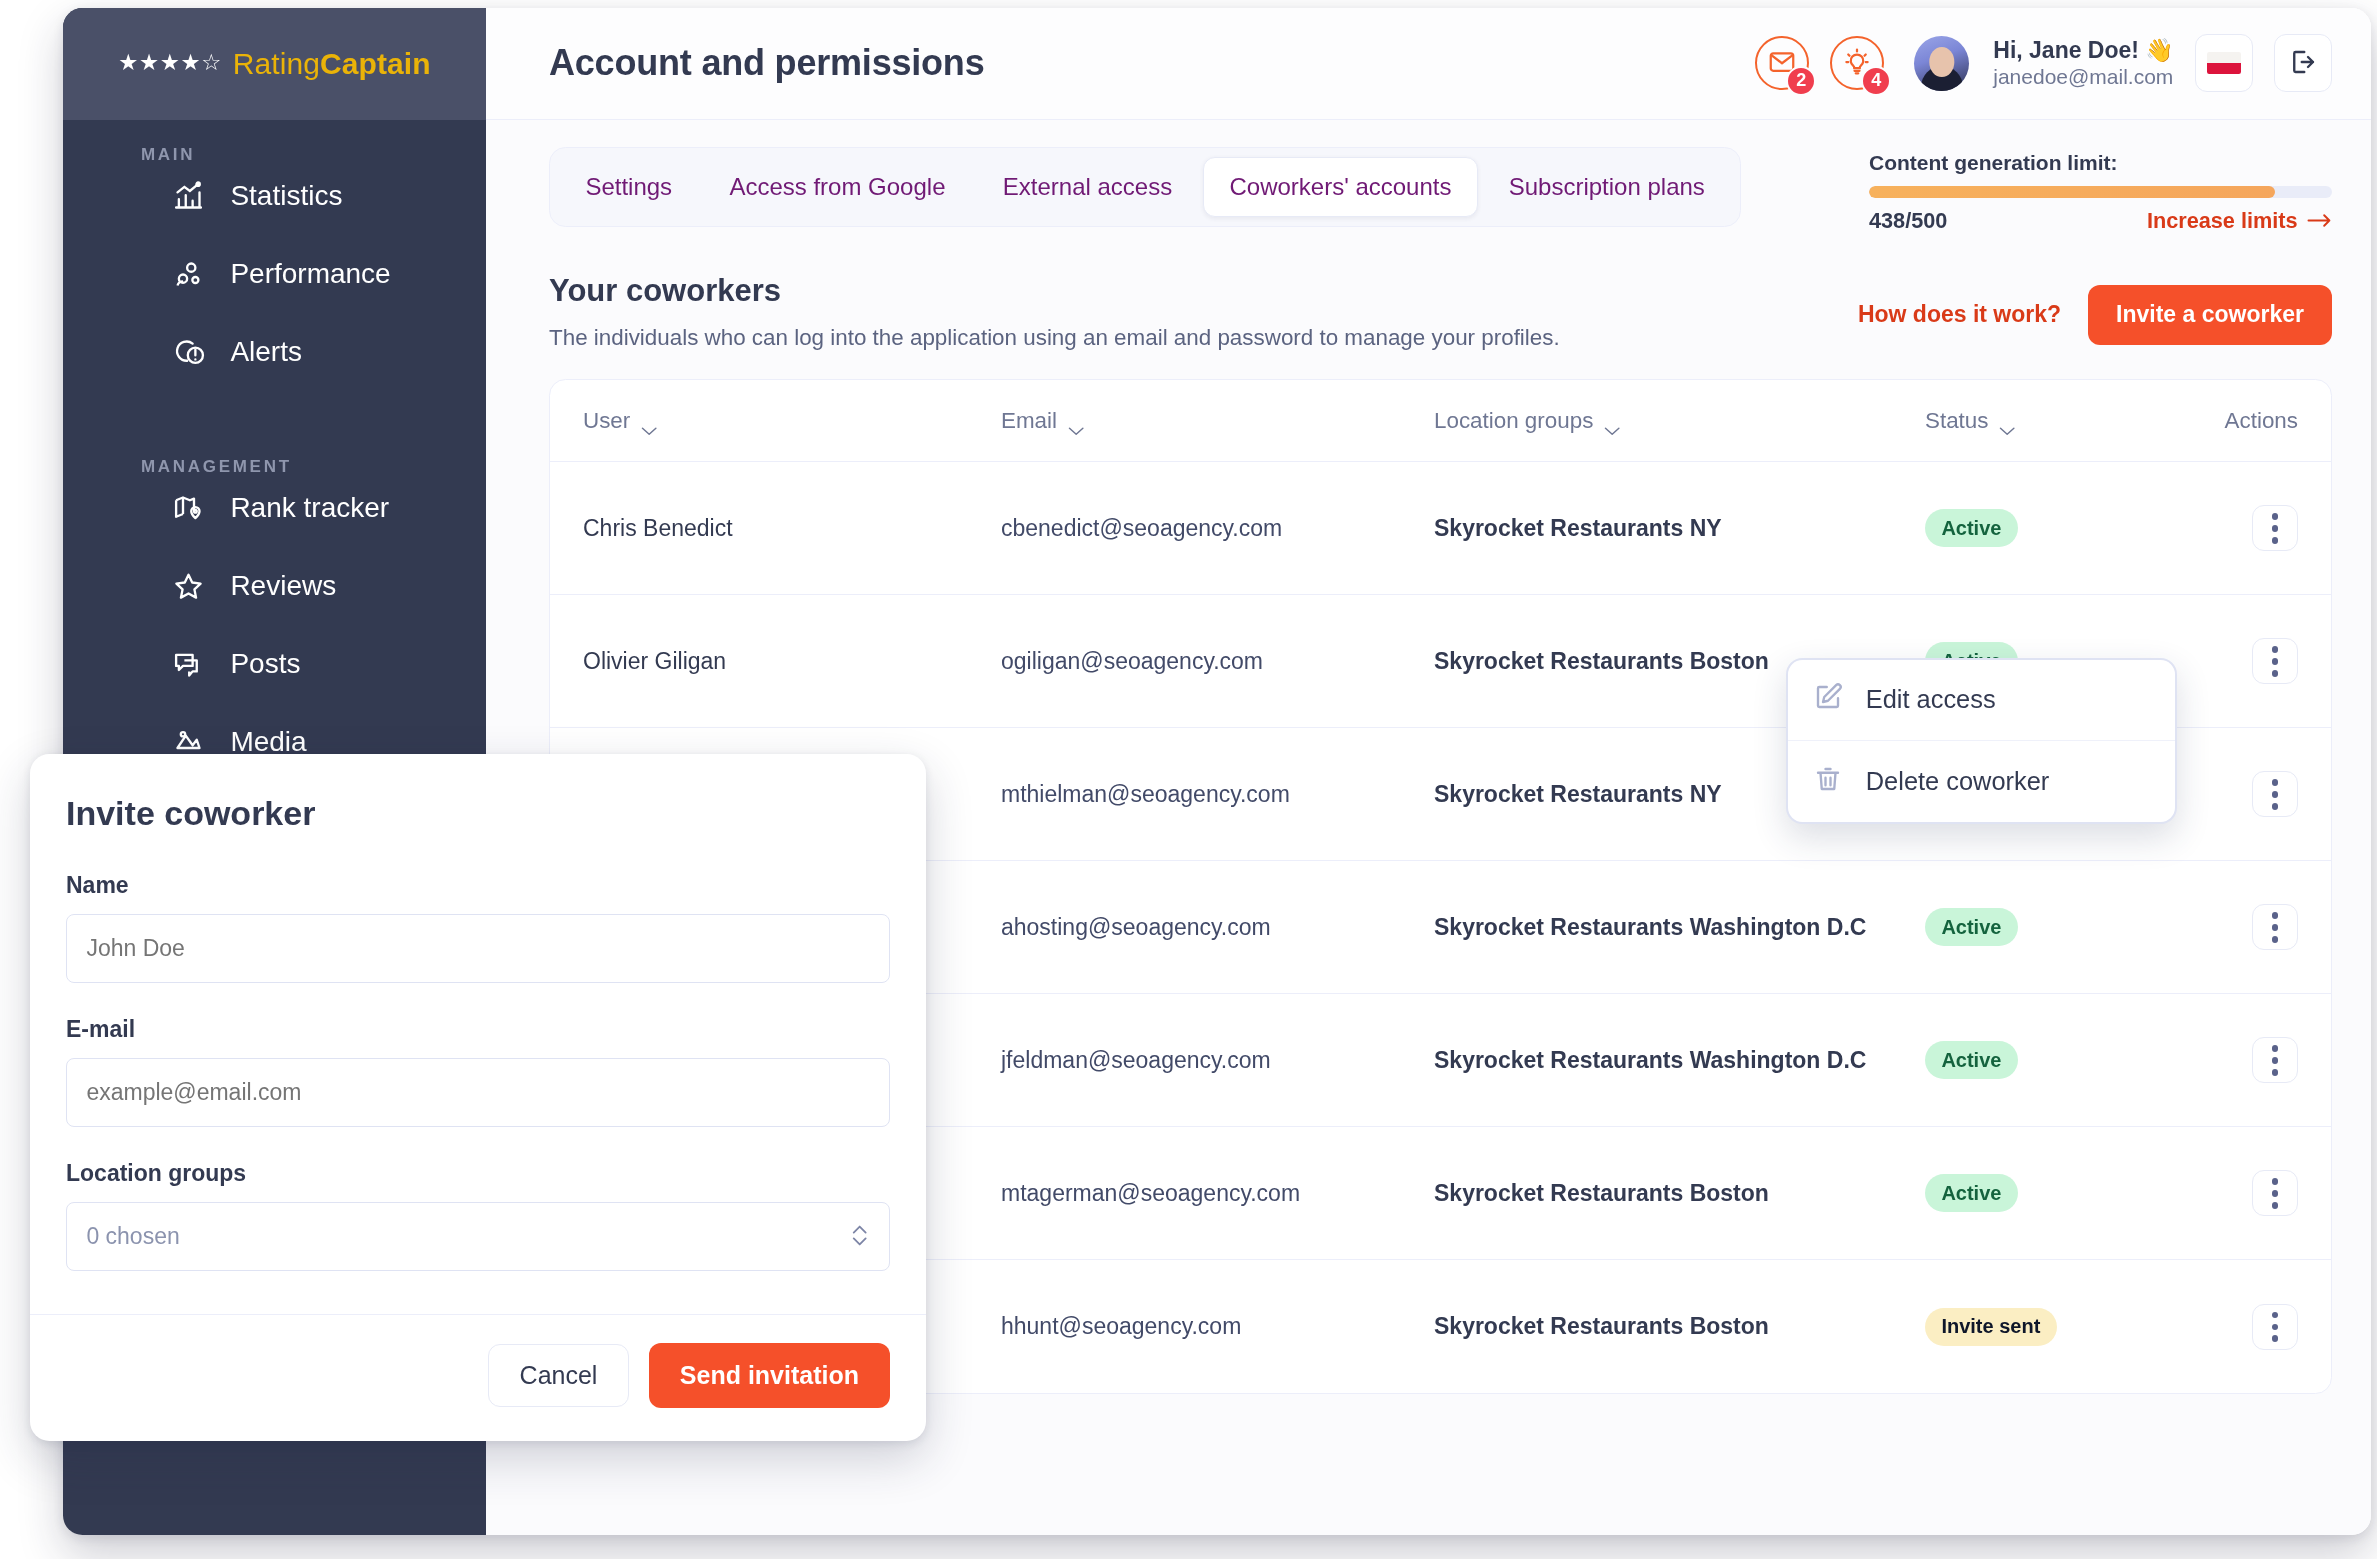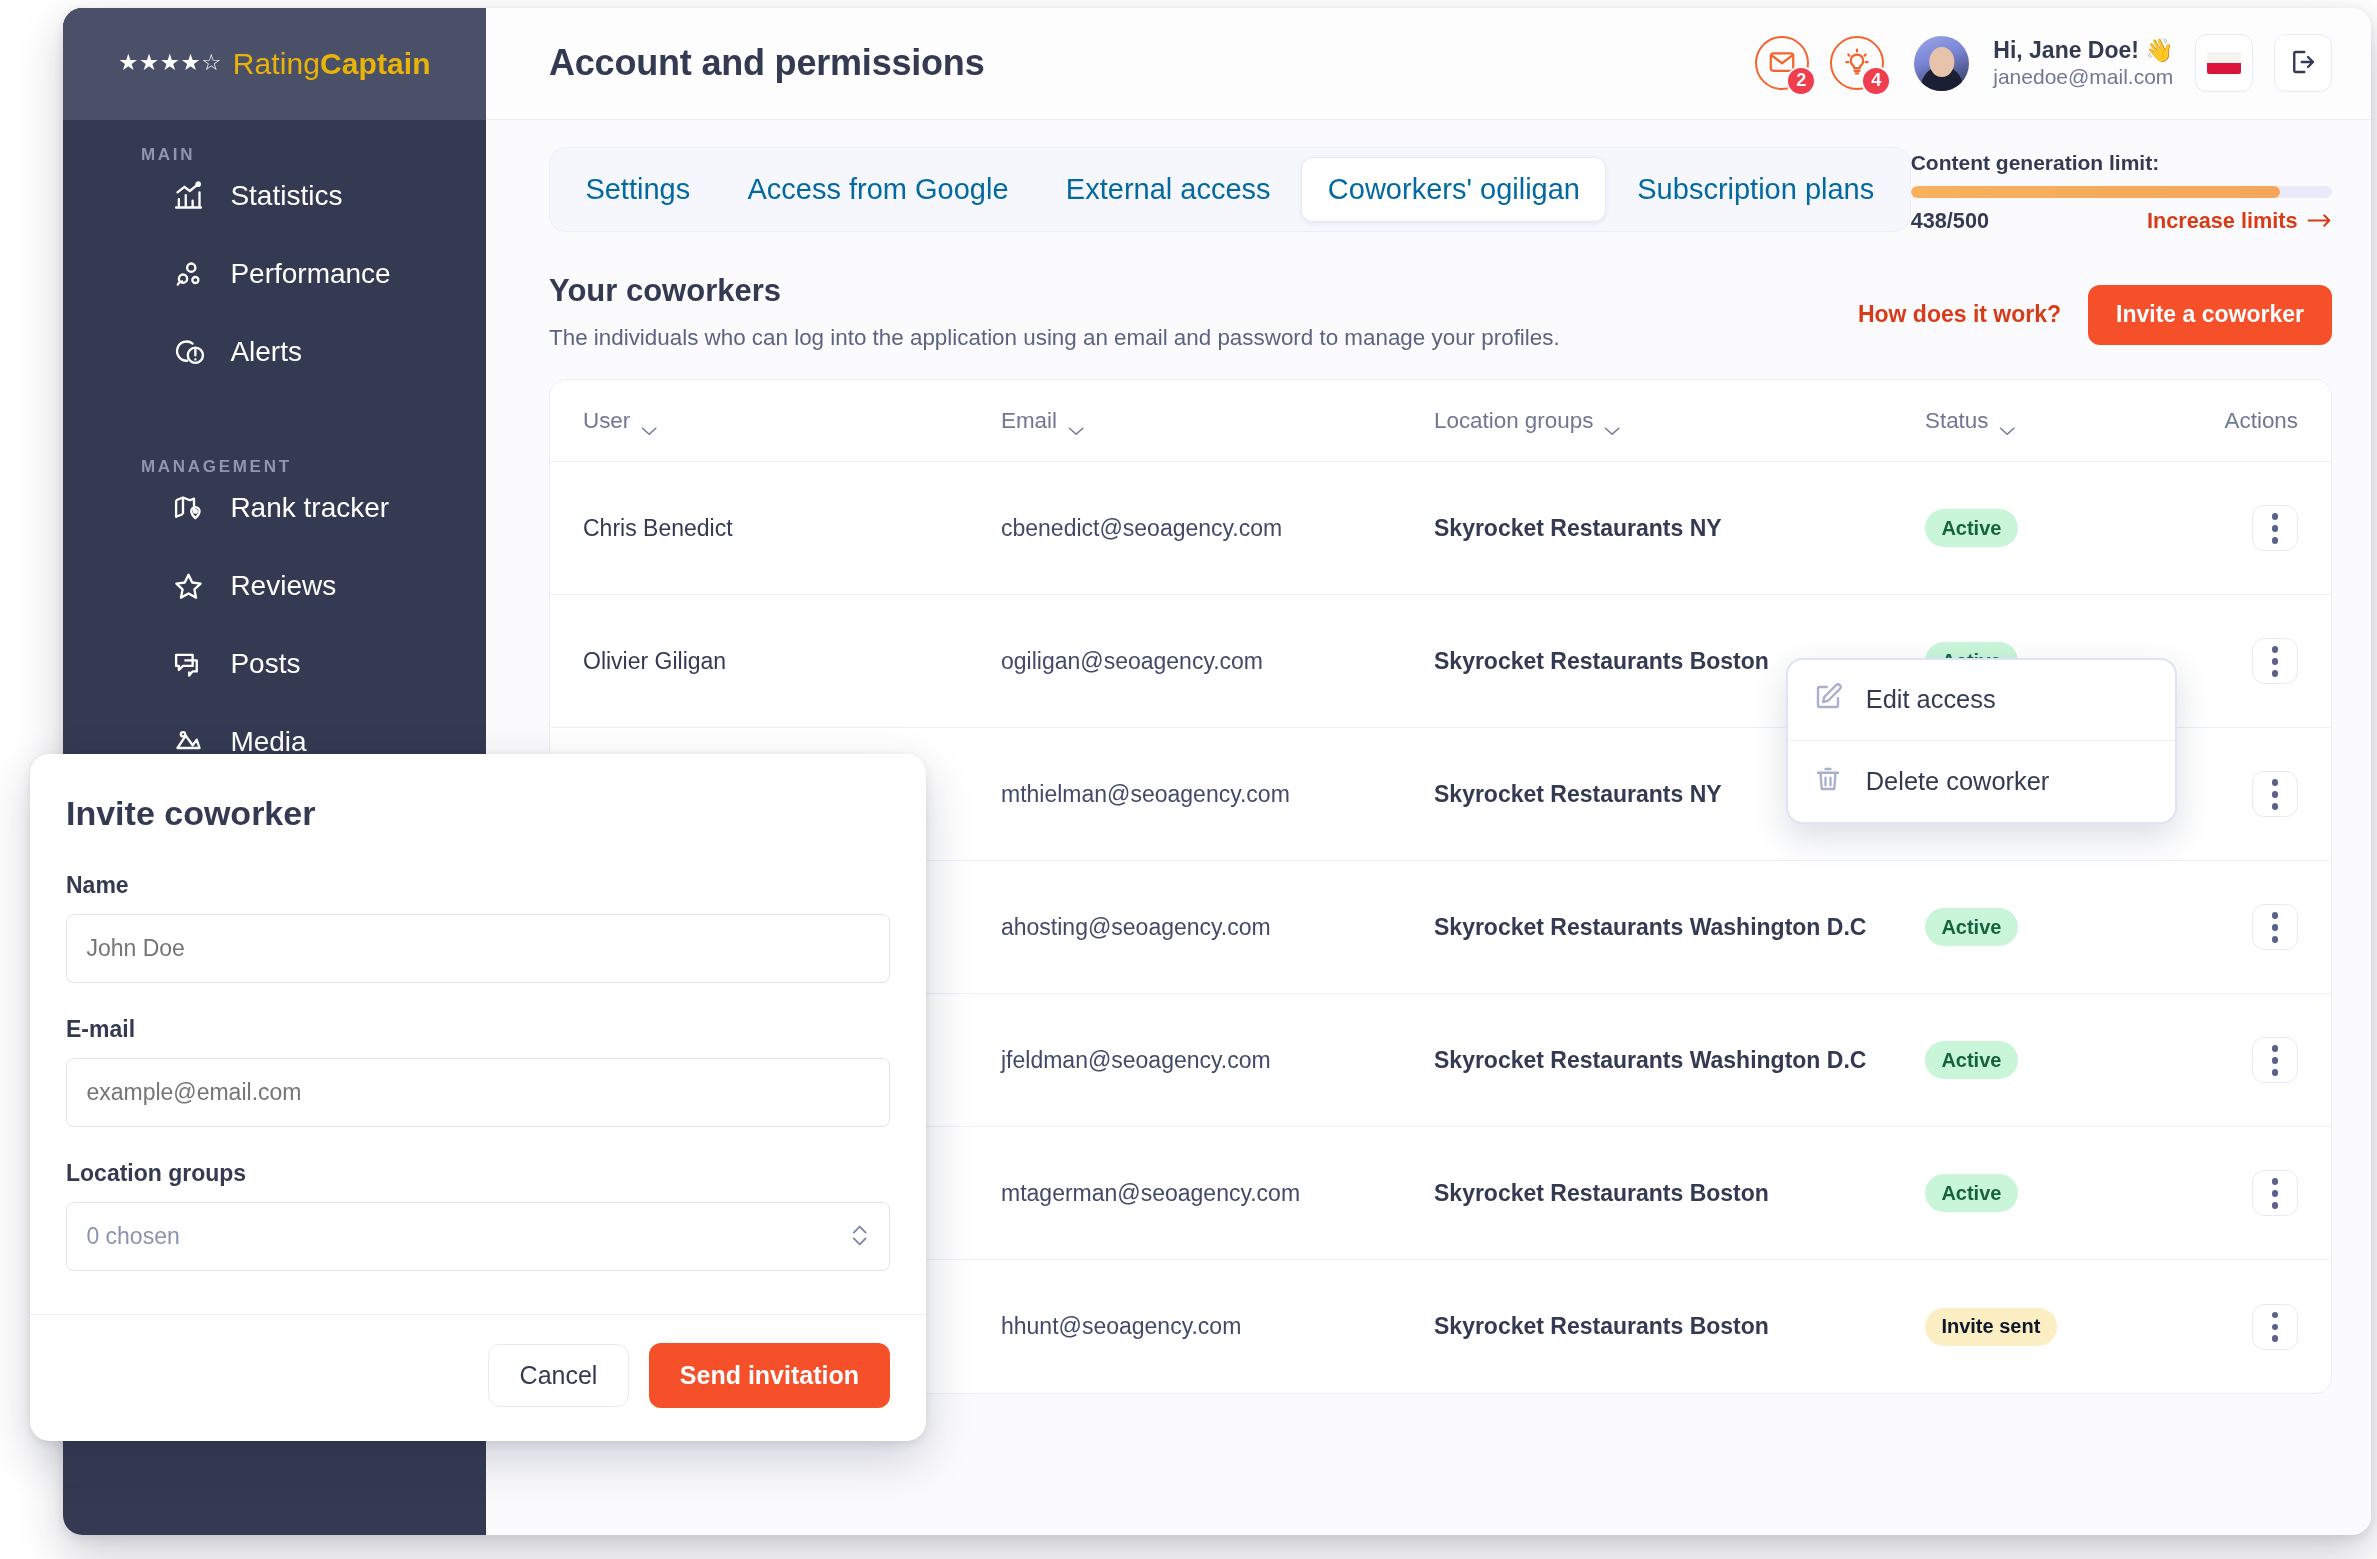--- a/index.html
+++ b/index.html
@@ -109,21 +109,21 @@
   
   .content { flex:1; padding: 27px 39px 0 63px; min-width:0; position:relative; }
   .tabs-row { display:flex; align-items:flex-start; }
   .tabs {
     display:inline-flex; align-items:center; gap: 4.5px;
     background:#f6f7fc; border:1.5px solid #eceefa;
     border-radius: 16.4px; padding: 9px;
   }
   .tab {
     padding: 15px 25.4px; border-radius: 12px;
-    font-size: 29px; color:#0369a1; white-space:nowrap;
+    font-size: 24px; color:#701a75; white-space:nowrap;
     background: transparent; border: 1.5px solid transparent;
   }
   .tab.active { background:#ffffff; border-color:#e7eaf6; box-shadow: 0 1.5px 4.5px rgba(50,58,90,.07); }
 
   .limit-box { margin-left:auto; width: 463px; padding-top: 4.5px; }
   .limit-label { font-size:21px; font-weight:700; color:#333a51; margin-bottom: 10.5px; }
   .limit-bar { height: 12px; border-radius:7.5px; background:#e9ecf8; overflow:hidden; }
   .limit-fill { height:100%; border-radius:7.5px; background: linear-gradient(90deg,#f7b15c,#f5a65c); }
   .limit-foot { display:flex; align-items:center; margin-top: 10.5px; }
   .limit-count { font-size: 21.7px; font-weight:700; color:#333a51; }
@@ -351,21 +351,21 @@
         </div>
       </header>
 
       <div class="content">
 
         <div class="tabs-row">
           <div class="tabs">
             <div class="tab">Settings</div>
             <div class="tab">Access from Google</div>
             <div class="tab">External access</div>
-            <div class="tab active">Coworkers' ogiligan</div>
+            <div class="tab active">Coworkers' accounts</div>
             <div class="tab">Subscription plans</div>
           </div>
 
           <div class="limit-box">
             <div class="limit-label">Content generation limit:</div>
             <div class="limit-bar">
               <div class="limit-fill" id="limitFill" style="width: 87.6%;"></div>
             </div>
             <div class="limit-foot">
               <span class="limit-count">438/500</span>

